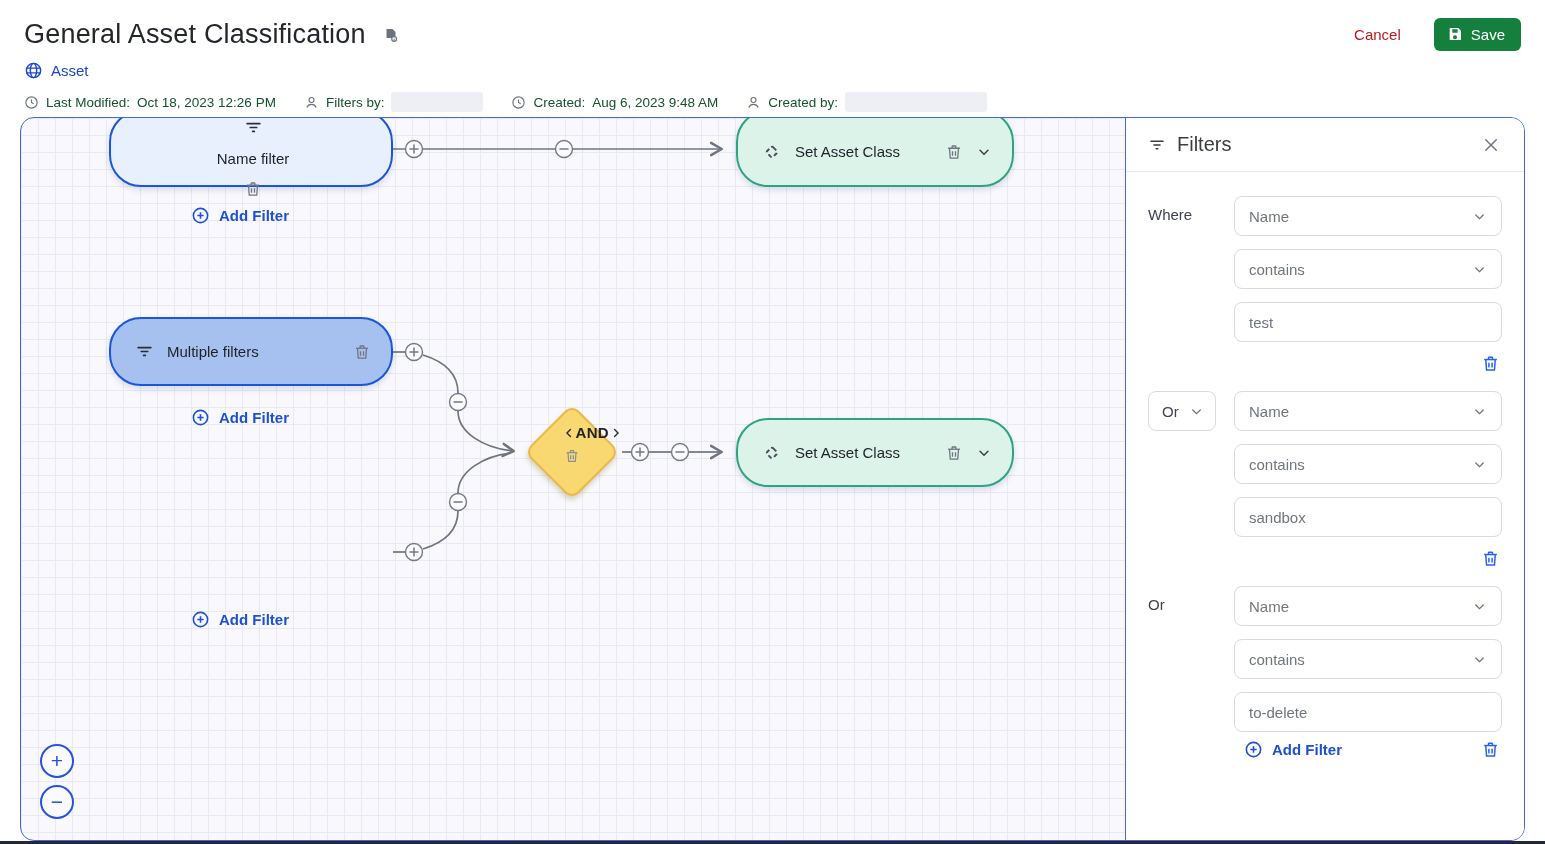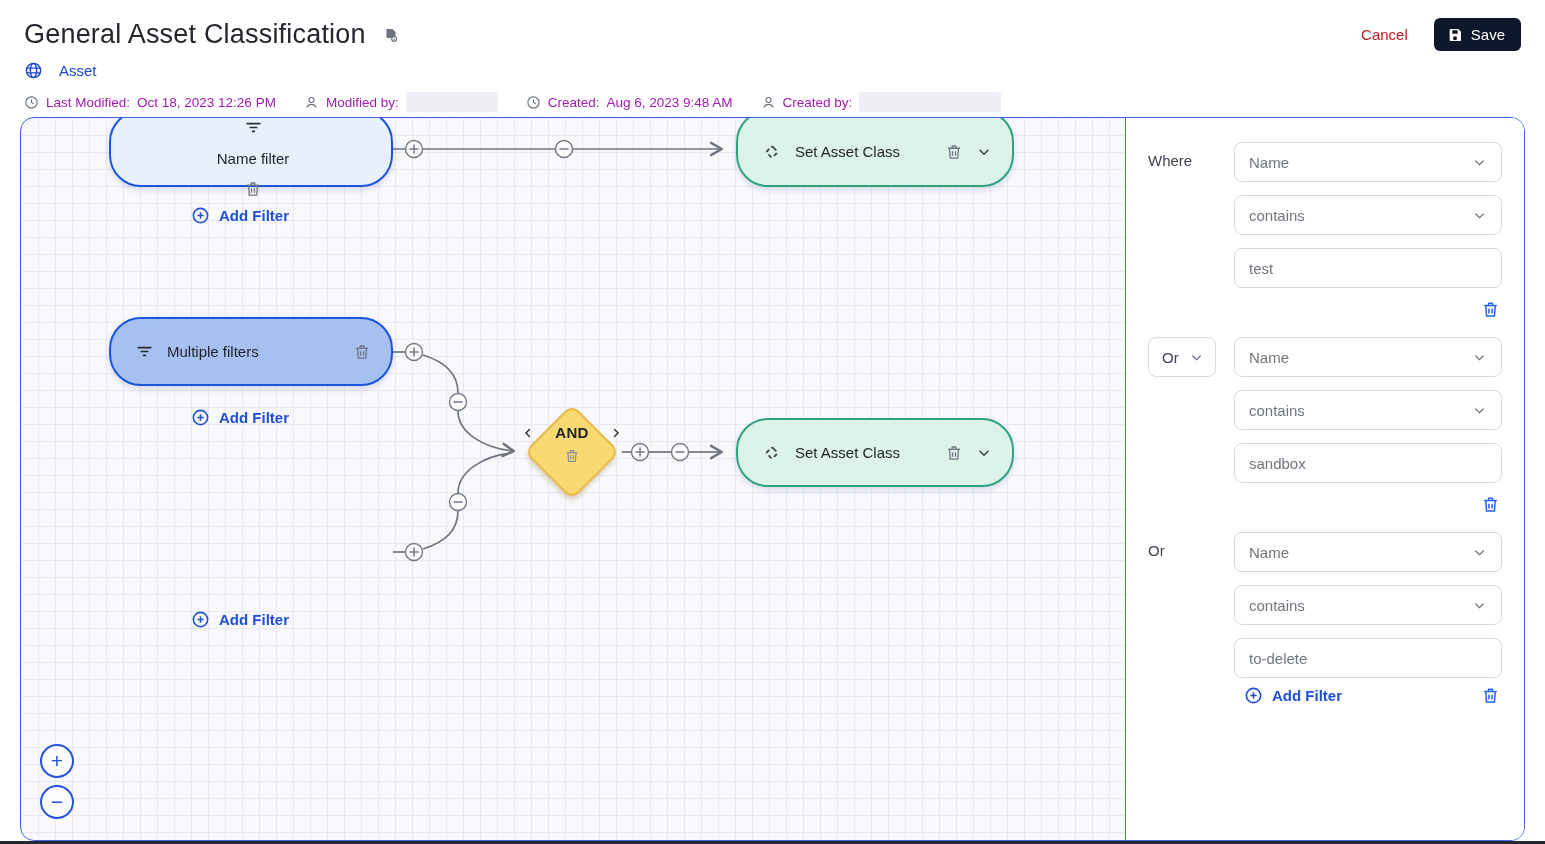--- a/index.html
+++ b/index.html
@@ -8,23 +8,23 @@
 
   .page { position:relative; width:1545px; height:844px; background:#fff; }
 
   
   .hdr { position:absolute; left:0; top:0; width:100%; height:88px; background:#fff; }
   .title-row { position:absolute; left:24px; top:18px; right:24px; display:flex; align-items:center; }
   .page-title { font-size:27px; font-weight:400; color:#24262e; letter-spacing:.2px; }
   .file-info-icon { margin-left:16px; color:#6d7280; display:inline-flex; }
   .hdr-actions { margin-left:auto; display:flex; align-items:center; gap:26px; }
   .cancel-link { color:#b91c1c; font-size:15px; font-weight:500; text-decoration:none; cursor:pointer; background:none; border:none; font-family:inherit; }
-  .save-btn { display:flex; align-items:flex-end; gap:8px; background:#0f172a; color:#fff; border:none; border-radius:6px; padding:8px 16px 8px 13px; font-size:15px; font-weight:500; font-family:inherit; cursor:pointer; }
-  .entity-row { position:absolute; left:24px; top:61px; display:flex; align-items:center; gap:16px; color:#1a47cc; font-size:15px; font-weight:500; cursor:pointer; }
-  .meta-row { position:absolute; left:24px; top:92px; display:flex; align-items:center; gap:28px; color:#a21caf; font-size:13.5px; }
+  .save-btn { display:flex; align-items:flex-start; gap:8px; background:#15803d; color:#fff; border:none; border-radius:6px; padding:8px 16px 8px 13px; font-size:15px; font-weight:500; font-family:inherit; cursor:pointer;margin-left:7px; }
+  .entity-row { position:absolute; left:24px; top:61px; display:flex; align-items:center; gap:8px; color:#1a47cc; font-size:15px; font-weight:500; cursor:pointer; }
+  .meta-row { position:absolute; left:24px; top:92px; display:flex; align-items:center; gap:28px; color:#14532d; font-size:13.5px; }
   .meta-item { display:flex; align-items:center; gap:7px; }
   .meta-item svg { flex:0 0 auto; }
   .redacted { display:inline-block; height:20px; background:#edeff4; border-radius:3px; }
   .redacted.w1 { width:92px; } .redacted.w2 { width:142px; }
 
   
   .canvas { position:absolute; left:20px; top:117px; width:1505px; height:724px;
     background-color:#f9f9fd;
     background-image:linear-gradient(#e9e9f4 1px, transparent 1px),linear-gradient(90deg,#e9e9f4 1px, transparent 1px);
     background-size:17px 17px;
@@ -44,21 +44,21 @@
   .icon-btn { background:none; border:none; padding:0; display:inline-flex; align-items:center; color:#6f7480; cursor:pointer; }
   .node .n-icon { color:#2a2d35; display:inline-flex; }
 
   .add-filter { position:absolute; display:flex; align-items:center; gap:9px; background:none; border:none;
     color:#1d4fd7; font-size:15px; font-weight:700; font-family:inherit; cursor:pointer; }
 
   .and-wrap { position:absolute; left:517px; top:300px; width:68px; height:68px; }
   .and-diamond { position:absolute; width:68px; height:68px; background:#f8d871; border:2px solid #eab843;
     border-radius:10px; transform:rotate(45deg); box-shadow:2px 3px 5px rgba(120,90,20,.25); }
   .and-overlay { position:absolute; left:-17px; top:6px; width:102px; display:flex; flex-direction:column; align-items:center; }
-  .and-row { display:flex; align-items:center; justify-content:space-between; width:100%; }
+  .and-row { display:flex; align-items:center; justify-content:flex-end; width:100%; }
   .and-label { font-size:15px; font-weight:700; color:#1e2128; letter-spacing:.3px; }
   .and-overlay .icon-btn { color:#8a8f99; }
 
   .zoom-ctrl { position:absolute; left:19px; bottom:21px; display:flex; flex-direction:column; gap:7px; }
   .zoom-btn { width:34px; height:34px; border-radius:50%; border:2px solid #2553dd; background:#fbfbfe;
     color:#2553dd; font-size:21px; font-weight:400; line-height:1; cursor:pointer; font-family:inherit;
     display:flex; align-items:center; justify-content:center; padding-bottom:2px; }
 
   
   .panel { position:absolute; right:0; top:0; bottom:0; width:399px; background:#fff;
@@ -138,21 +138,21 @@
         <span>Last Modified:</span>
         <span>Oct 18, 2023 12:26 PM</span>
       </span>
       <span class="meta-item">
         <span style="display:inline-flex">
             <svg width="15" height="15" viewBox="0 0 24 24" fill="none" stroke="#6b7280" stroke-width="1.8">
               <circle cx="12" cy="8" r="4"></circle>
               <path d="M4.5 20c1.5-3.5 4.3-5 7.5-5s6 1.5 7.5 5"></path>
             </svg>
           </span>
-        <span>Modified by:</span>
+        <span>Filters by:</span>
         <span class="redacted w1"></span>
       </span>
       <span class="meta-item">
         <span style="display:inline-flex">
             <svg width="15" height="15" viewBox="0 0 24 24" fill="none" stroke="#6b7280" stroke-width="1.8">
               <circle cx="12" cy="12" r="9"></circle>
               <path d="M12 7v5l3.5 2"></path>
             </svg>
           </span>
         <span>Created:</span>
@@ -362,20 +362,33 @@
           </svg>
         </button>
     </div>
 
     <div class="zoom-ctrl">
       <button class="zoom-btn">+</button>
       <button class="zoom-btn">−</button>
     </div>
 
     <aside class="panel">
+      <div class="panel-hdr">
+        <span class="f-icon">
+            <svg width="18" height="18" viewBox="0 0 24 24" fill="none" stroke="currentColor" stroke-width="2.2" stroke-linecap="round">
+              <path d="M4 7h16M8 12h8M11 17h2"></path>
+            </svg>
+          </span>
+        <span class="panel-title">Filters</span>
+        <button class="close-btn">
+            <svg width="18" height="18" viewBox="0 0 24 24" fill="none" stroke="currentColor" stroke-width="1.9" stroke-linecap="round">
+              <path d="M5 5l14 14M19 5L5 19"></path>
+            </svg>
+          </button>
+      </div>
 
       <div class="panel-body">
 
         <div class="cond-row">
           <div class="conn-col">Where</div>
           <div class="fields-col">
             <div class="dd">
               <span>Name</span>
               <span class="chev">
                   <svg width="15" height="15" viewBox="0 0 24 24" fill="none" stroke="currentColor" stroke-width="2" stroke-linecap="round">

